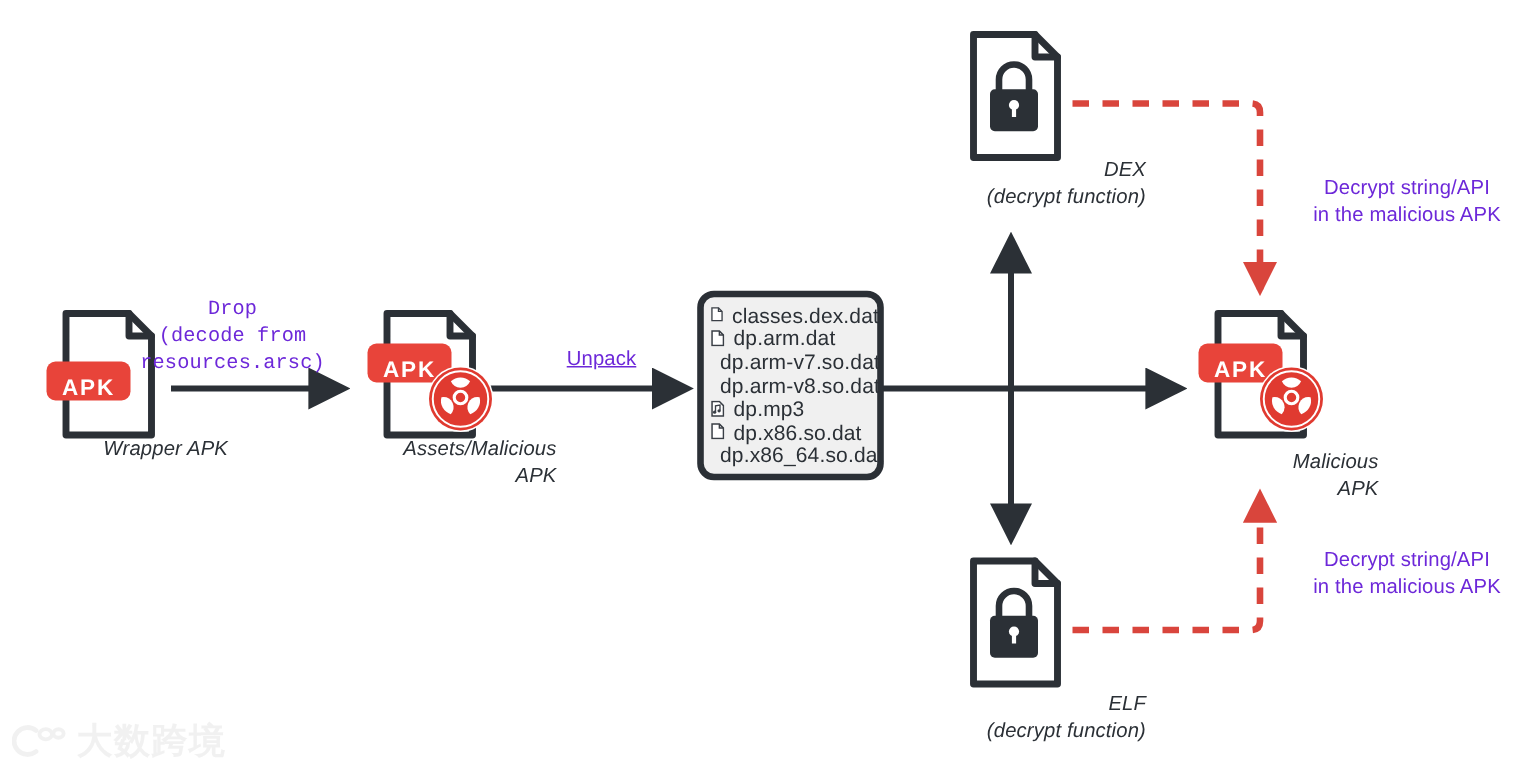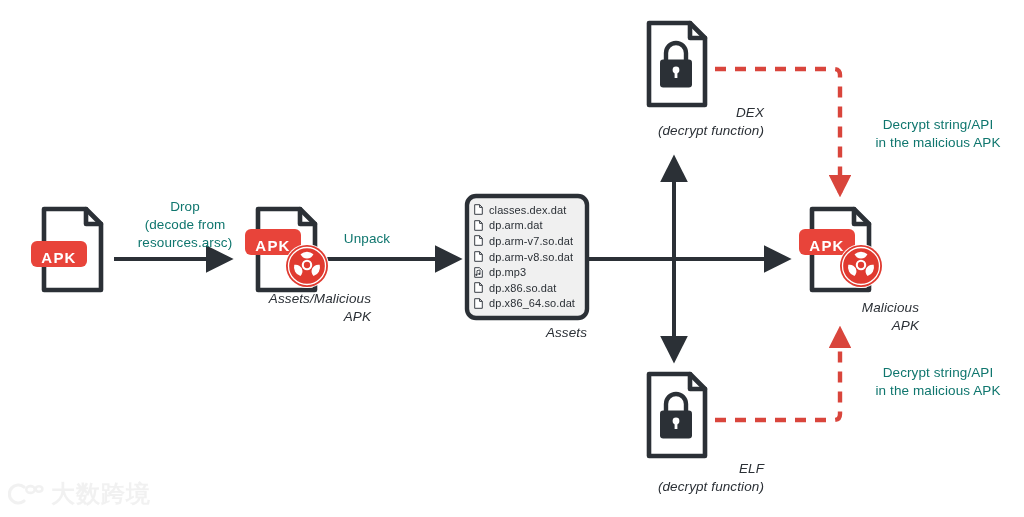--- a/index.html
+++ b/index.html
@@ -31,40 +31,40 @@
     line-height: 1.35;
     white-space: pre-line;
     letter-spacing: 0.1px;
     font-style: italic;
   }
   .edge-label {
     position: absolute;
     text-align: center;
     font-family: "Liberation Sans", sans-serif;
     font-size: 13.5px;
-    color: #0f766e;
+    color: #6d28d9;
     line-height: 1.35;
     white-space: pre-line;
     letter-spacing: 0.1px;
   }
   .assets-list {
     position: absolute;
     left: 474px;
     top: 202px;
     width: 112px;
   }
   .assets-row {
     display: flex;
     align-items: center;
     height: 15.6px;
     gap: 6px;
   }
   .assets-row .fname {
     font-family: "Liberation Sans", sans-serif;
-    font-size: 11px;
+    font-size: 14px;
     color: #2b3036;
     letter-spacing: 0.1px;
     white-space: nowrap;
   }
   .watermark {
     position: absolute;
     left: 8px;
     top: 478px;
     display: flex;
     align-items: center;
@@ -237,40 +237,40 @@
     </div>
     <div class="assets-row">
       <svg width="9" height="11" viewBox="0 0 9 11">
         <path d="M0.7,0.7 L5.6,0.7 L8.3,3.4 L8.3,10.3 L0.7,10.3 Z" fill="#ffffff" stroke="#3a3f46" stroke-width="1"></path>
         <path d="M5.6,0.7 L5.6,3.4 L8.3,3.4" fill="none" stroke="#3a3f46" stroke-width="1"></path>
       </svg>
       <span class="fname">dp.x86_64.so.dat</span>
     </div>
   </div>
 
+  <div class="node-label" style="left:0px; top:290px; width:152px;">Wrapper APK</div>
 
   <div class="node-label" style="left:205px; top:290px; width:166px;">Assets/Malicious
 APK</div>
 
-  <div class="node-label" style="left:467px; top:324px; width:120px;">Assets</div>
 
   <div class="node-label" style="left:586px; top:104px; width:178px;">DEX
 (decrypt function)</div>
 
   <div class="node-label" style="left:586px; top:460px; width:178px;">ELF
 (decrypt function)</div>
 
   <div class="node-label" style="left:763px; top:299px; width:156px;">Malicious
 APK</div>
 
-  <div class="edge-label" style="left:112px; top:198px; width:146px;">Drop
+  <div class="edge-label" style="left:82px; top:198px; width:146px;font-family:Liberation Mono, monospace;">Drop
 (decode from
 resources.arsc)</div>
 
-  <div class="edge-label" style="left:317px; top:230px; width:100px;">Unpack</div>
+  <div class="edge-label" style="left:351px; top:230px; width:100px;text-decoration:underline;">Unpack</div>
 
   <div class="edge-label" style="left:855px; top:116px; width:166px;">Decrypt string/API
 in the malicious APK</div>
 
   <div class="edge-label" style="left:855px; top:364px; width:166px;">Decrypt string/API
 in the malicious APK</div>
 
   <div class="watermark">
     <svg width="36" height="26" viewBox="0 0 36 26">
       <path d="M16,6 A9,9 0 1,0 16,20" fill="none" stroke="#d8d8d8" stroke-width="3.2" stroke-linecap="round"></path>

